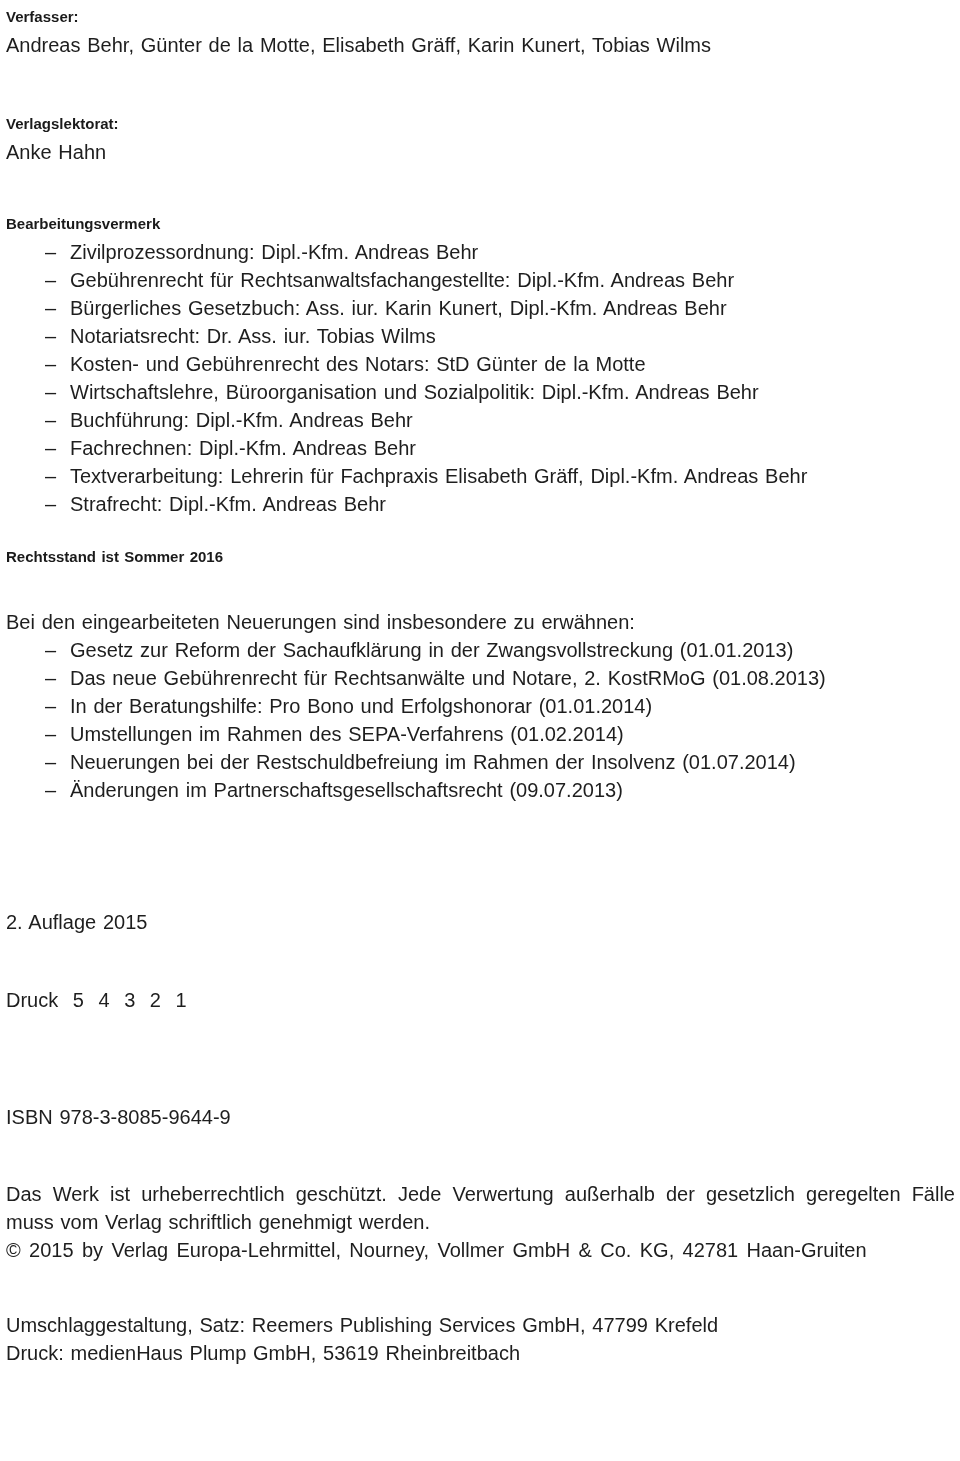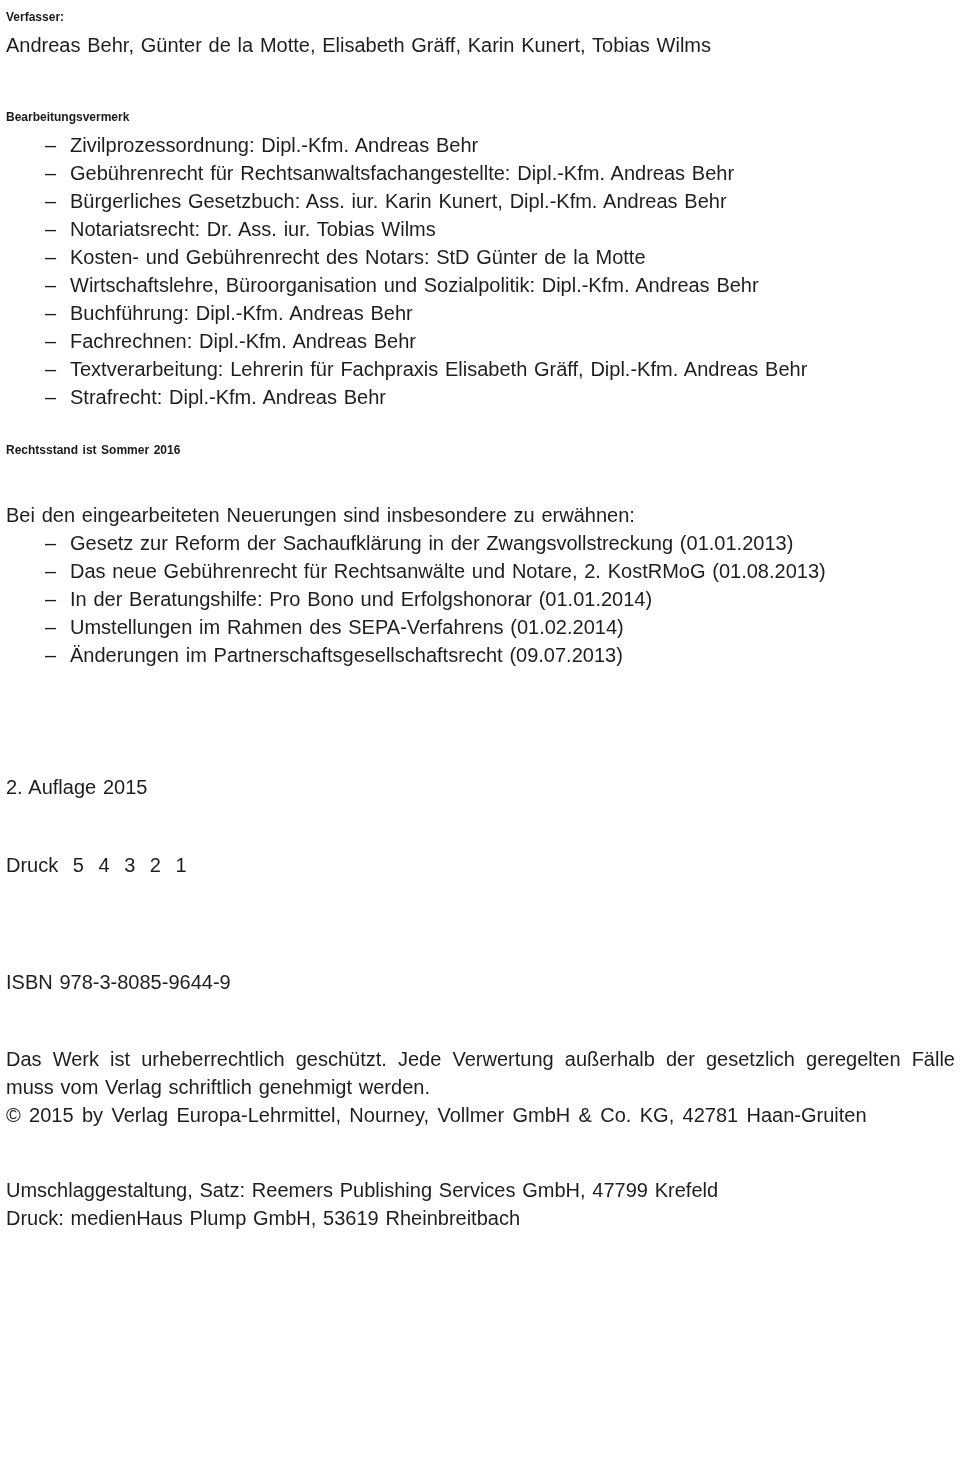--- a/index.html
+++ b/index.html
@@ -11,21 +11,21 @@
     background: #ffffff;
     color: #1e1e1e;
     font-family: "Liberation Sans", "DejaVu Sans", sans-serif;
     font-size: 20px;
     line-height: 28px;
     word-spacing: 0.06em;
     padding: 3px 5px 0 6px;
   }
   .page { width: 949px; }
   h2.heading {
-    font-size: 12px;
+    font-size: 15px;
     line-height: 28px;
     font-weight: bold;
     color: #1a1a1a;
   }
   .bullet-list { list-style: none; }
   .bullet-item {
     position: relative;
     padding-left: 64px;
     line-height: 28px;
   }
@@ -51,20 +51,24 @@
 </head>
 <body>
 
 <div class="page">
 
   <section class="sec-verfasser">
     <h2 class="heading">Verfasser:</h2>
     <div>Andreas Behr, Günter de la Motte, Elisabeth Gräff, Karin Kunert, Tobias Wilms</div>
   </section>
 
+  <section class="sec-verlagslektorat">
+    <h2 class="heading">Verlagslektorat:</h2>
+    <div>Anke Hahn</div>
+  </section>
 
   <section class="sec-bearbeitung">
     <h2 class="heading">Bearbeitungsvermerk</h2>
     <ul class="bullet-list">
 
         <li class="bullet-item">Zivilprozessordnung: Dipl.-Kfm. Andreas Behr</li>
 
         <li class="bullet-item">Gebührenrecht für Rechtsanwaltsfachangestellte: Dipl.-Kfm. Andreas Behr</li>
 
         <li class="bullet-item">Bürgerliches Gesetzbuch: Ass. iur. Karin Kunert, Dipl.-Kfm. Andreas Behr</li>
@@ -91,20 +95,21 @@
     <ul class="bullet-list">
 
         <li class="bullet-item">Gesetz zur Reform der Sachaufklärung in der Zwangsvollstreckung (01.01.2013)</li>
 
         <li class="bullet-item">Das neue Gebührenrecht für Rechtsanwälte und Notare, 2. KostRMoG (01.08.2013)</li>
 
         <li class="bullet-item">In der Beratungshilfe: Pro Bono und Erfolgshonorar (01.01.2014)</li>
 
         <li class="bullet-item">Umstellungen im Rahmen des SEPA-Verfahrens (01.02.2014)</li>
 
+        <li class="bullet-item">Neuerungen bei der Restschuldbefreiung im Rahmen der Insolvenz (01.07.2014)</li>
 
         <li class="bullet-item">Änderungen im Partnerschaftsgesellschaftsrecht (09.07.2013)</li>
       </ul>
   </section>
 
   <section class="sec-auflage">
     <div>2. Auflage 2015</div>
   </section>
 
   <section class="sec-druckreihe">

